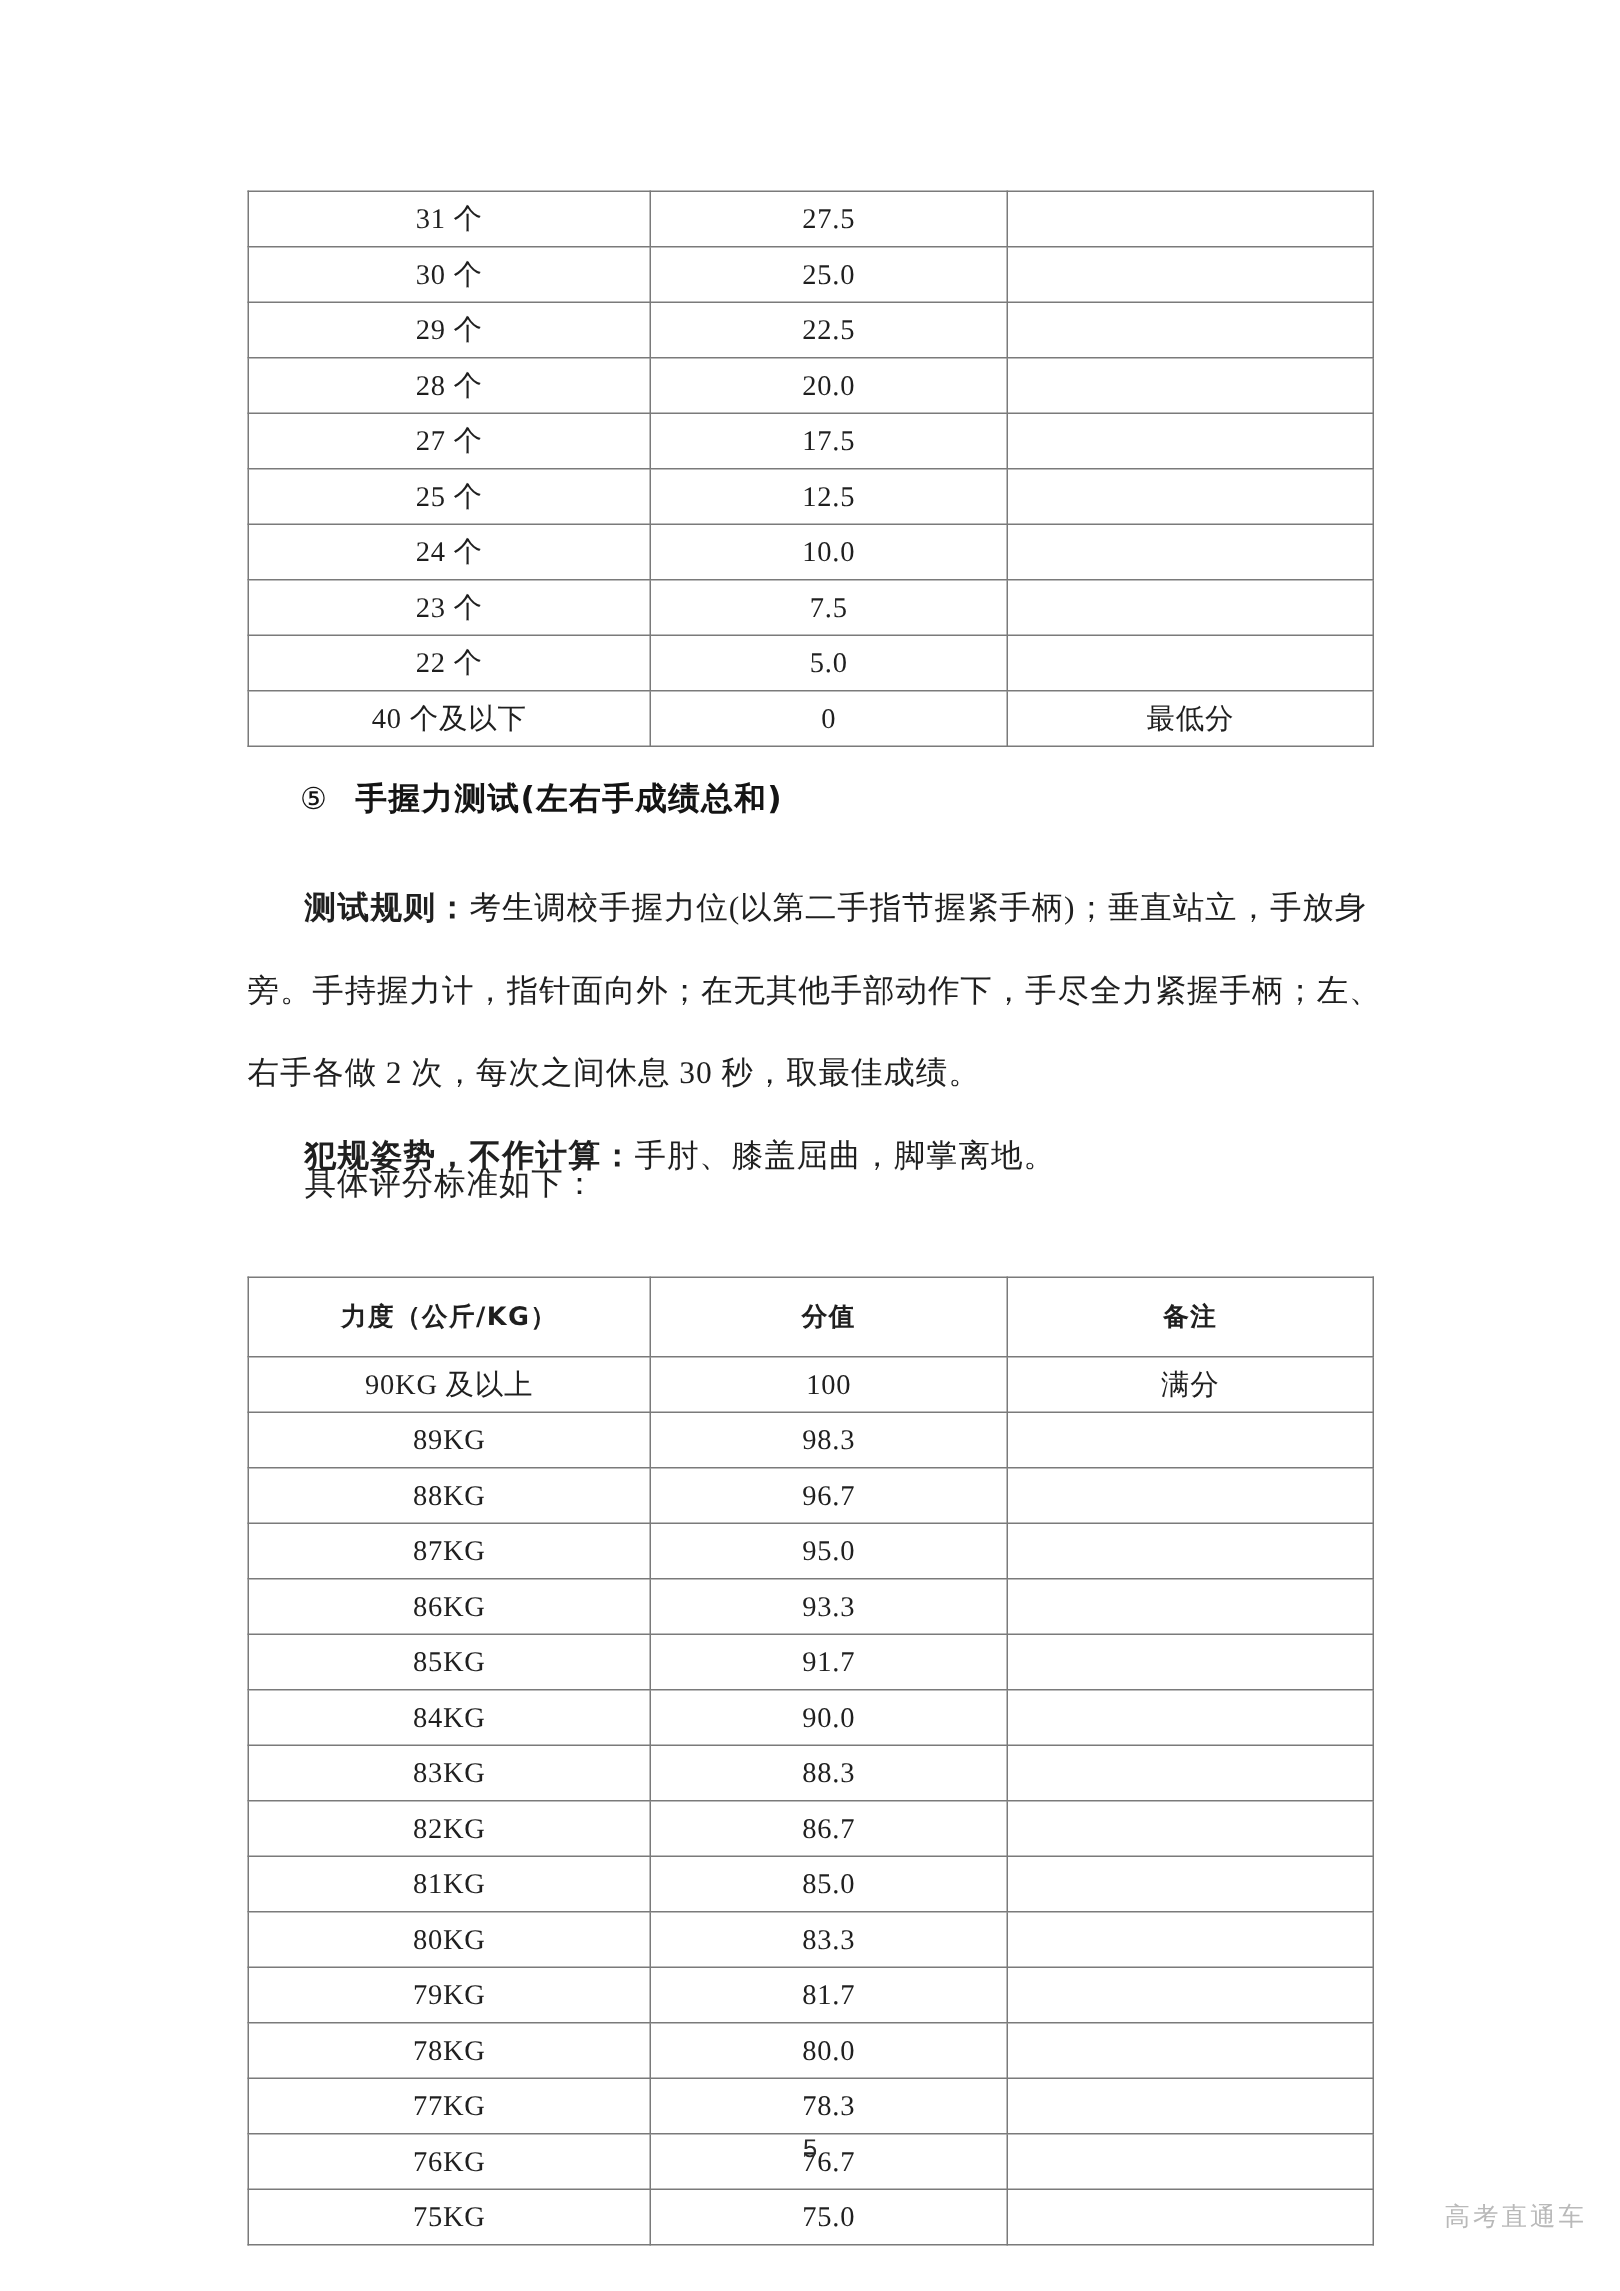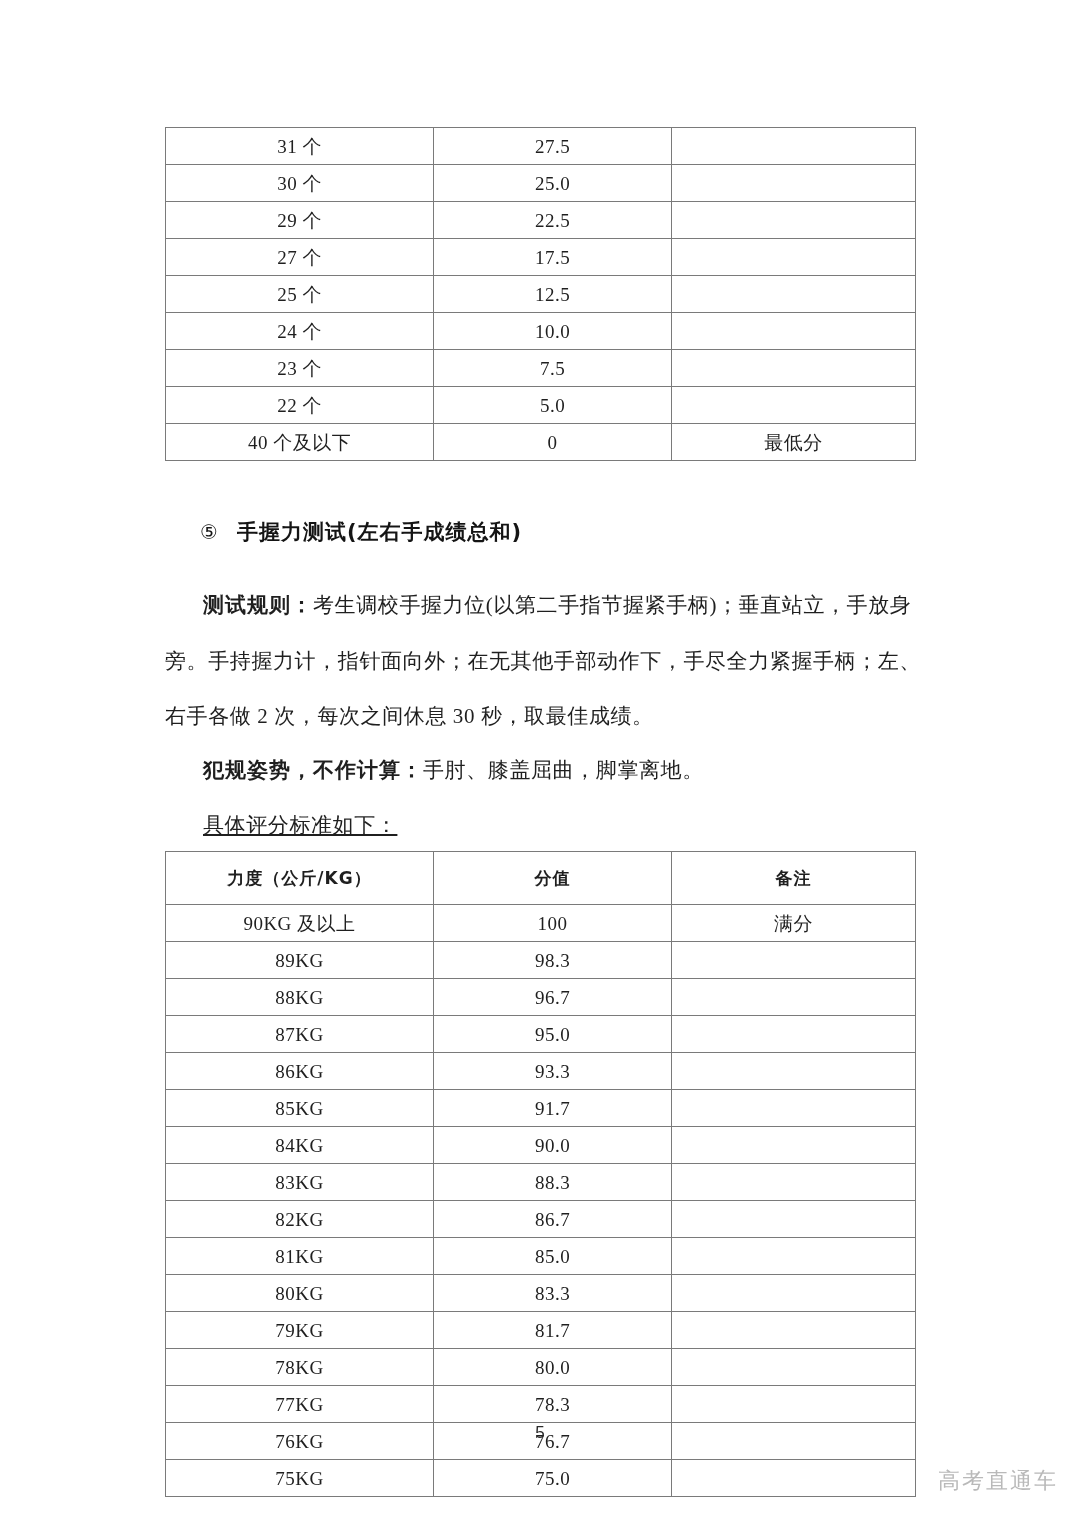--- a/index.html
+++ b/index.html
@@ -86,45 +86,45 @@
     width: 775px;
     font-size: 21px;
     line-height: 55px;
     color: #1f1f1f;
     font-family: "Liberation Serif", "DejaVu Serif", serif;
     letter-spacing: 0.6px;
   }
   .para .indent { display: inline-block; width: 38px; }
   .para b {
     font-weight: bold;
-    font-family: Liberation Mono, monospace;
+    font-family: Liberation Sans, sans-serif;
     letter-spacing: 1px;
   }
 
   #rules-para { top: 578px; }
   #foul-para  { top: 743px; }
-  #criteria-para { top: 798px; text-decoration: underline; }
+  #criteria-para { top: 762px; }
 
   
   .page-number {
     position: absolute;
     left: 0;
     right: 0;
     top: 1423px;
     text-align: center;
     font-size: 17px;
     color: #2b2b2b;
     font-family: "Liberation Sans", sans-serif;
   }
 
   .watermark {
     position: absolute;
     right: 22px;
     top: 1466px;
-    font-size: 22px;
+    font-size: 17px;
     color: #b9b9b9;
     letter-spacing: 2px;
     font-family: Liberation Sans, sans-serif;
     white-space: nowrap;
   }
 </style>
 </head>
 <body>
 
 <div class="page">
@@ -145,20 +145,25 @@
           <td>30 个</td>
           <td>25.0</td>
           <td></td>
         </tr>
         <tr>
           <td>29 个</td>
           <td>22.5</td>
           <td></td>
         </tr>
         <tr>
+          <td>28 个</td>
+          <td>20.0</td>
+          <td></td>
+        </tr>
+        <tr>
           <td>27 个</td>
           <td>17.5</td>
           <td></td>
         </tr>
         <tr>
           <td>25 个</td>
           <td>12.5</td>
           <td></td>
         </tr>
         <tr>

